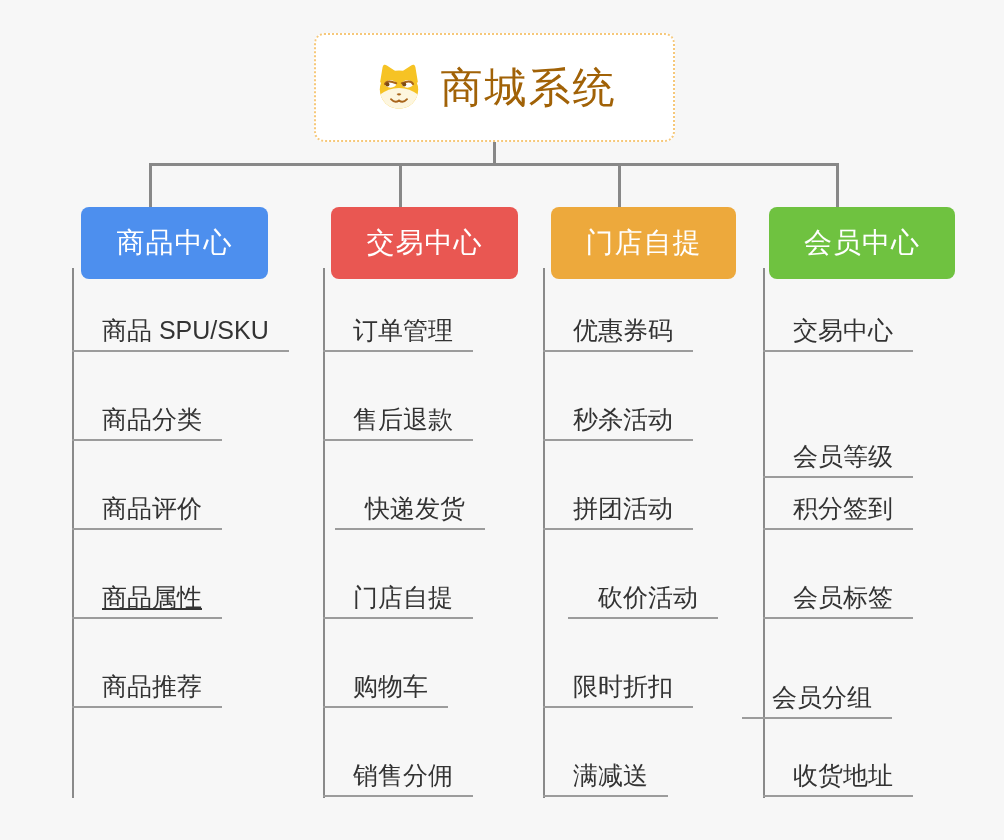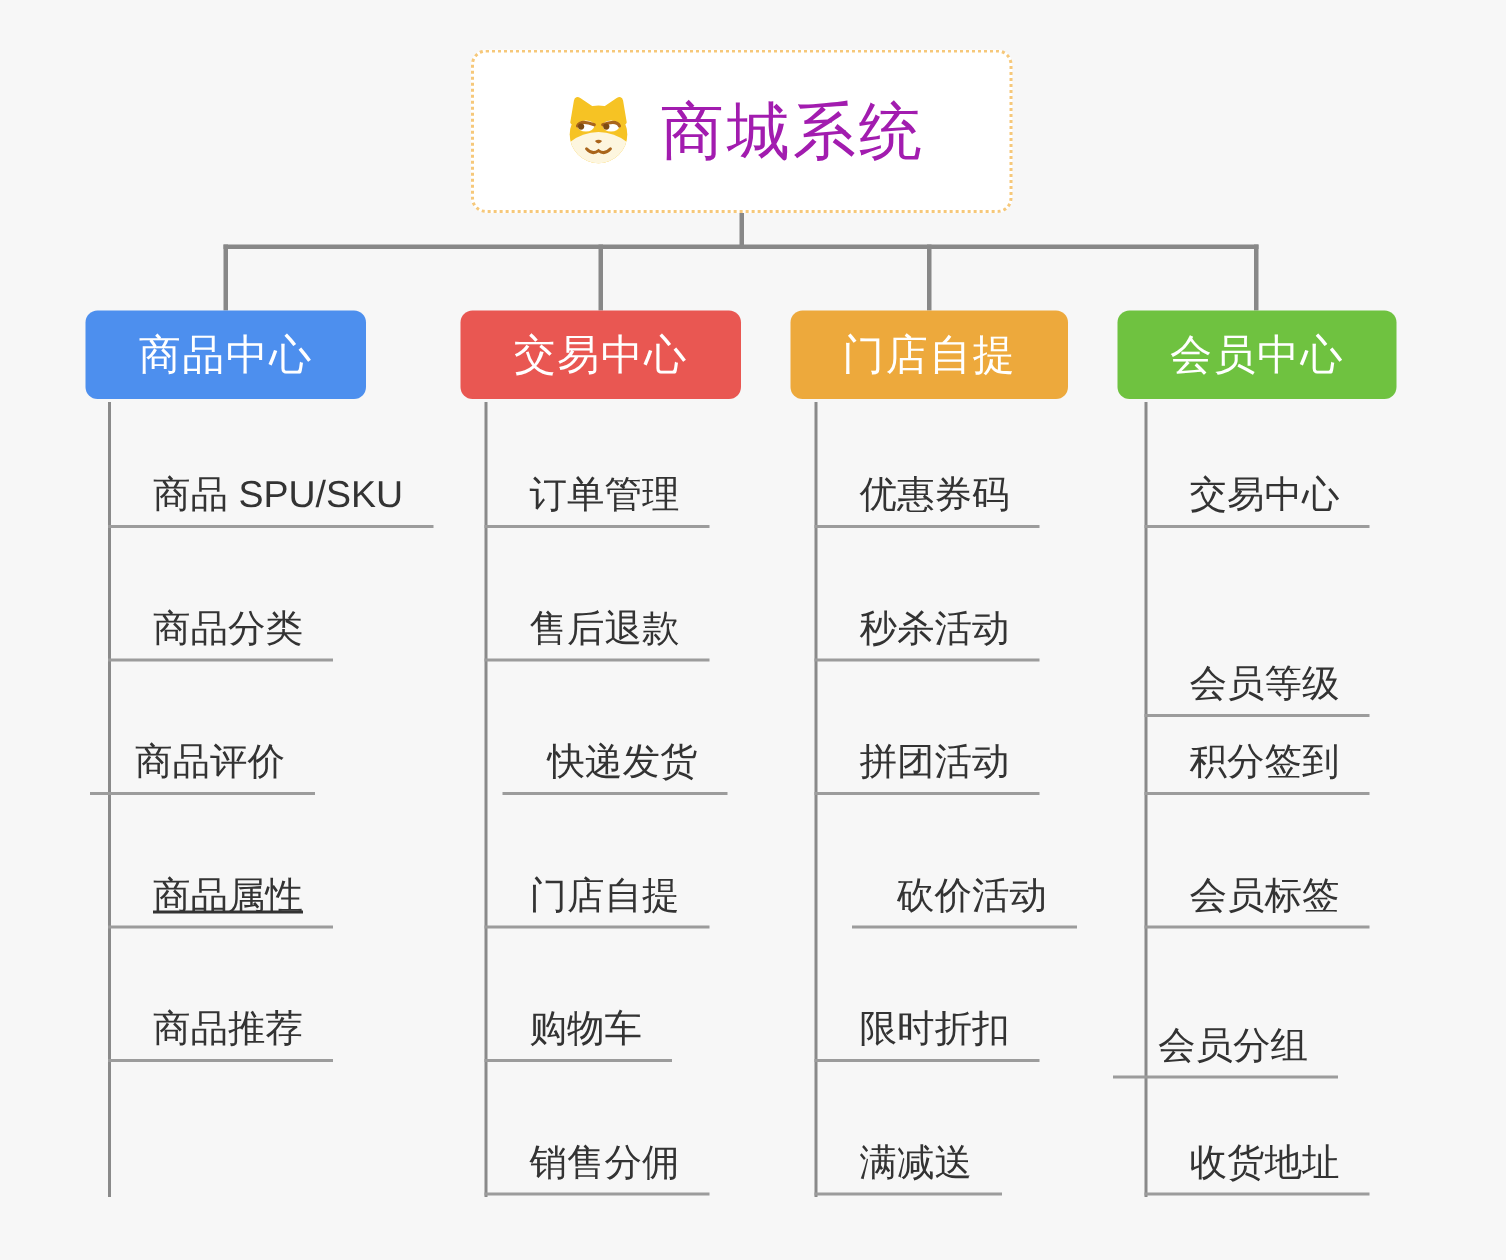--- a/index.html
+++ b/index.html
@@ -21,42 +21,43 @@
     width: 361px; height: 109px;
     background: #ffffff;
     border: 2px dotted #f6c87a;
     border-radius: 10px;
     display: flex;
     align-items: center;
     justify-content: center;
     gap: 16px;
   }
   .root-title {
-    color: #a21caf;
+    color: #a16207;
     font-size: 42px;
     letter-spacing: 2px;
     white-space: nowrap;
   }
 
   
   .line { position: absolute; background: #888888; }
 
   
   .branch-header {
     position: absolute;
     top: 207px;
-    height: 59px;
+    height: 72px;
     border-radius: 8px;
     color: #ffffff;
     font-size: 28px;
     letter-spacing: 1px;
     display: flex;
     align-items: center;
     justify-content: center;
     white-space: nowrap;
+    margin-left: 24px;
   }
   .branch-0 { left: 57px;  width: 187px; background: #4d8fee; }
   .branch-1 { left: 307px; width: 187px; background: #e95752; }
   .branch-2 { left: 527px; width: 185px; background: #eda93c; }
   .branch-3 { left: 745px; width: 186px; background: #6fc240; }
 
   
   .col-rail {
     position: absolute;
     top: 268px;
@@ -123,21 +124,21 @@
   <div class="branch-header branch-2">门店自提</div>
   <div class="branch-header branch-3">会员中心</div>
 
   <div class="col-rail" style="left:72px;"></div>
   <div class="col-rail" style="left:323px;"></div>
   <div class="col-rail" style="left:543px;"></div>
   <div class="col-rail" style="left:763px;"></div>
 
   <div class="node-item" style="left:72px; top:310px;">商品 SPU/SKU</div>
   <div class="node-item" style="left:72px; top:399px;">商品分类</div>
-  <div class="node-item" style="left:60px; top:488px;">商品评价</div>
+  <div class="node-item" style="left:72px; top:488px;">商品评价</div>
   <div class="node-item" style="left:72px; top:577px;text-decoration:underline;">商品属性</div>
   <div class="node-item" style="left:72px; top:666px;">商品推荐</div>
 
   <div class="node-item" style="left:323px; top:310px;">订单管理</div>
   <div class="node-item" style="left:323px; top:399px;">售后退款</div>
   <div class="node-item" style="left:323px; top:488px;margin-left:12px;">快递发货</div>
   <div class="node-item" style="left:323px; top:577px;">门店自提</div>
   <div class="node-item" style="left:323px; top:666px;">购物车</div>
   <div class="node-item" style="left:323px; top:755px;">销售分佣</div>
 

